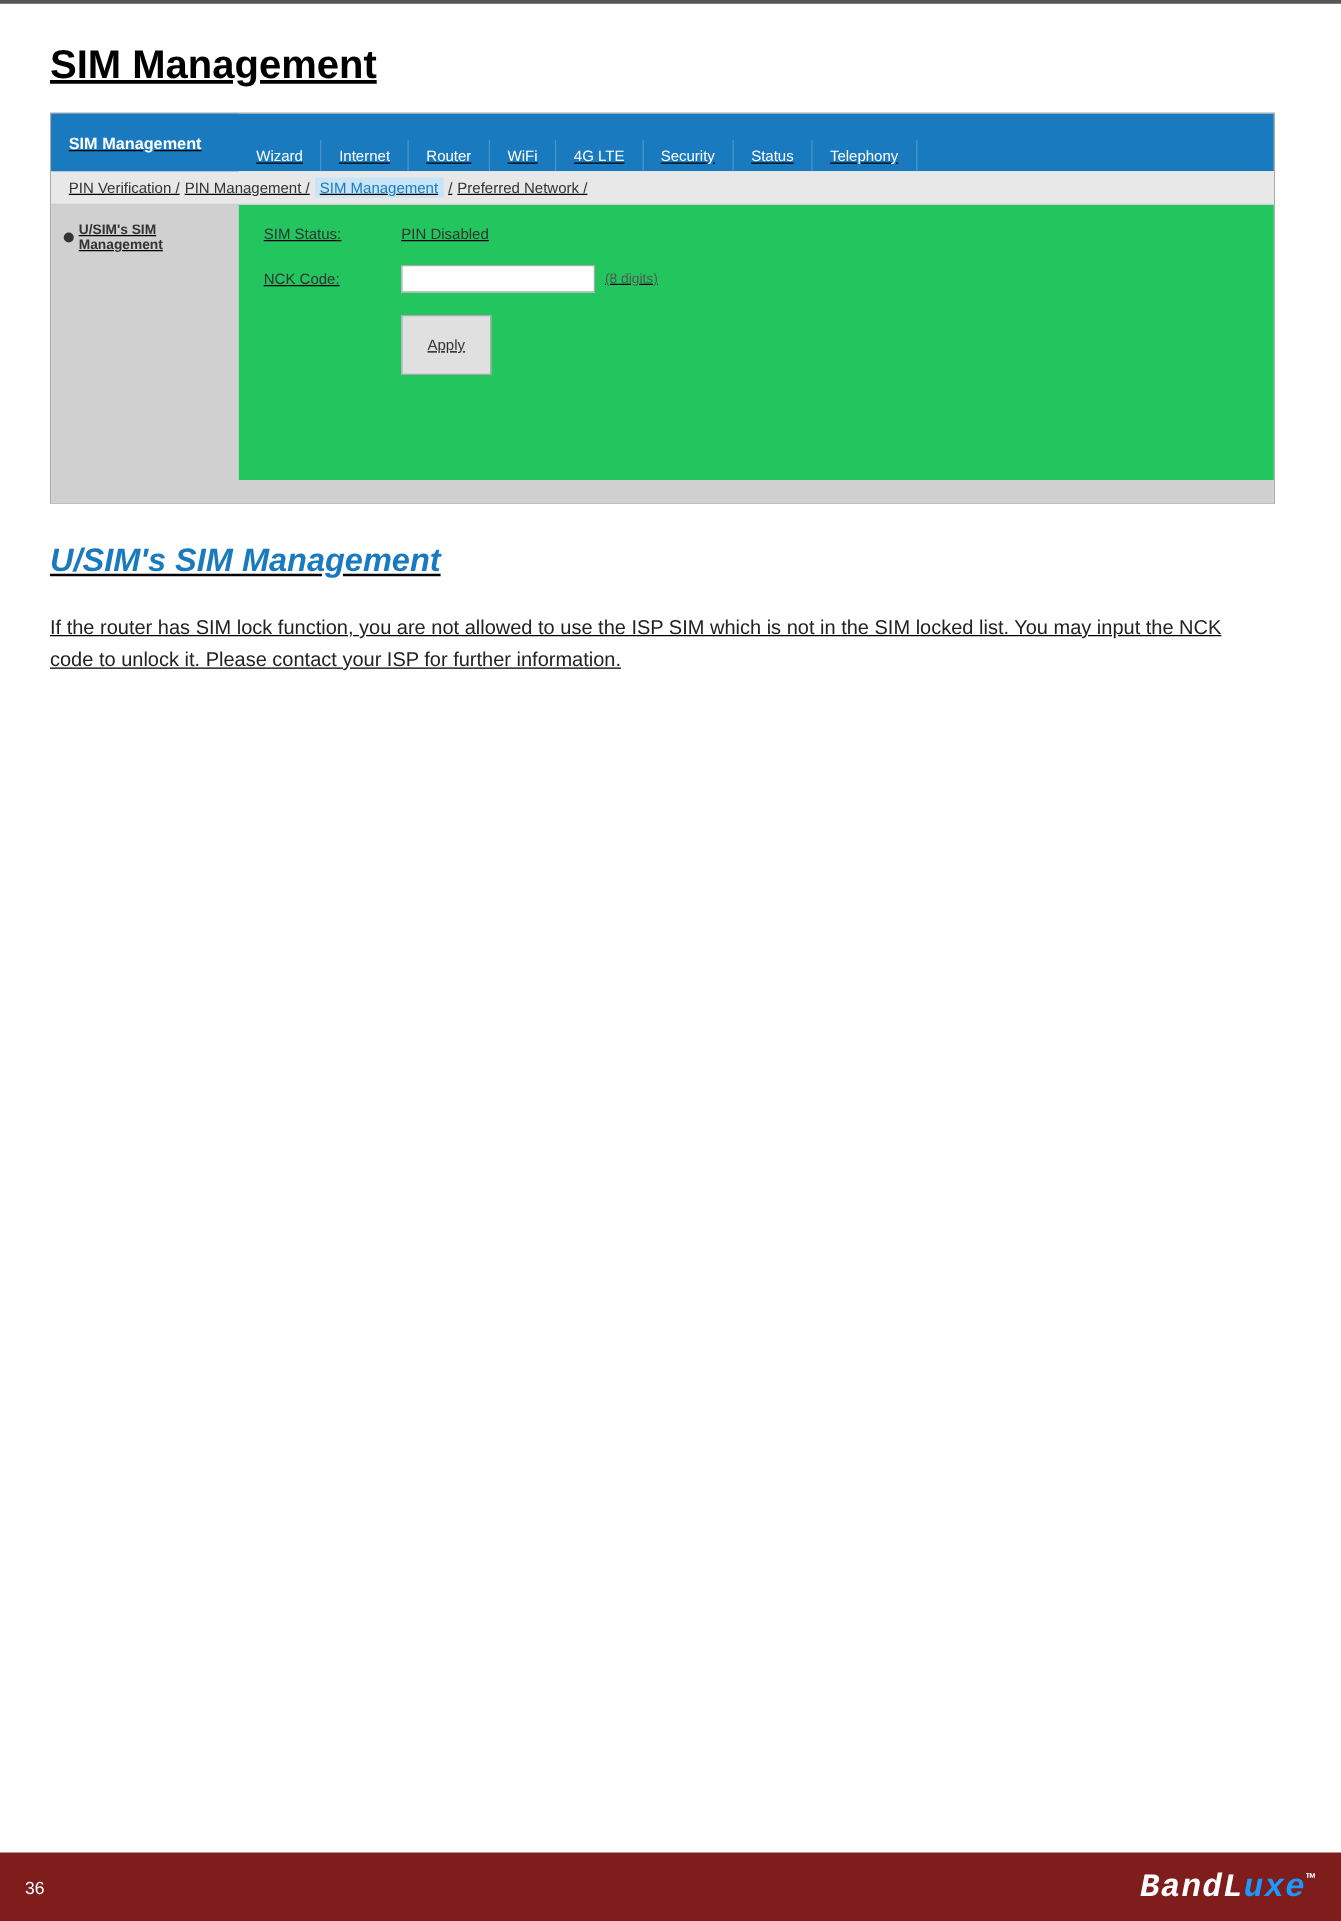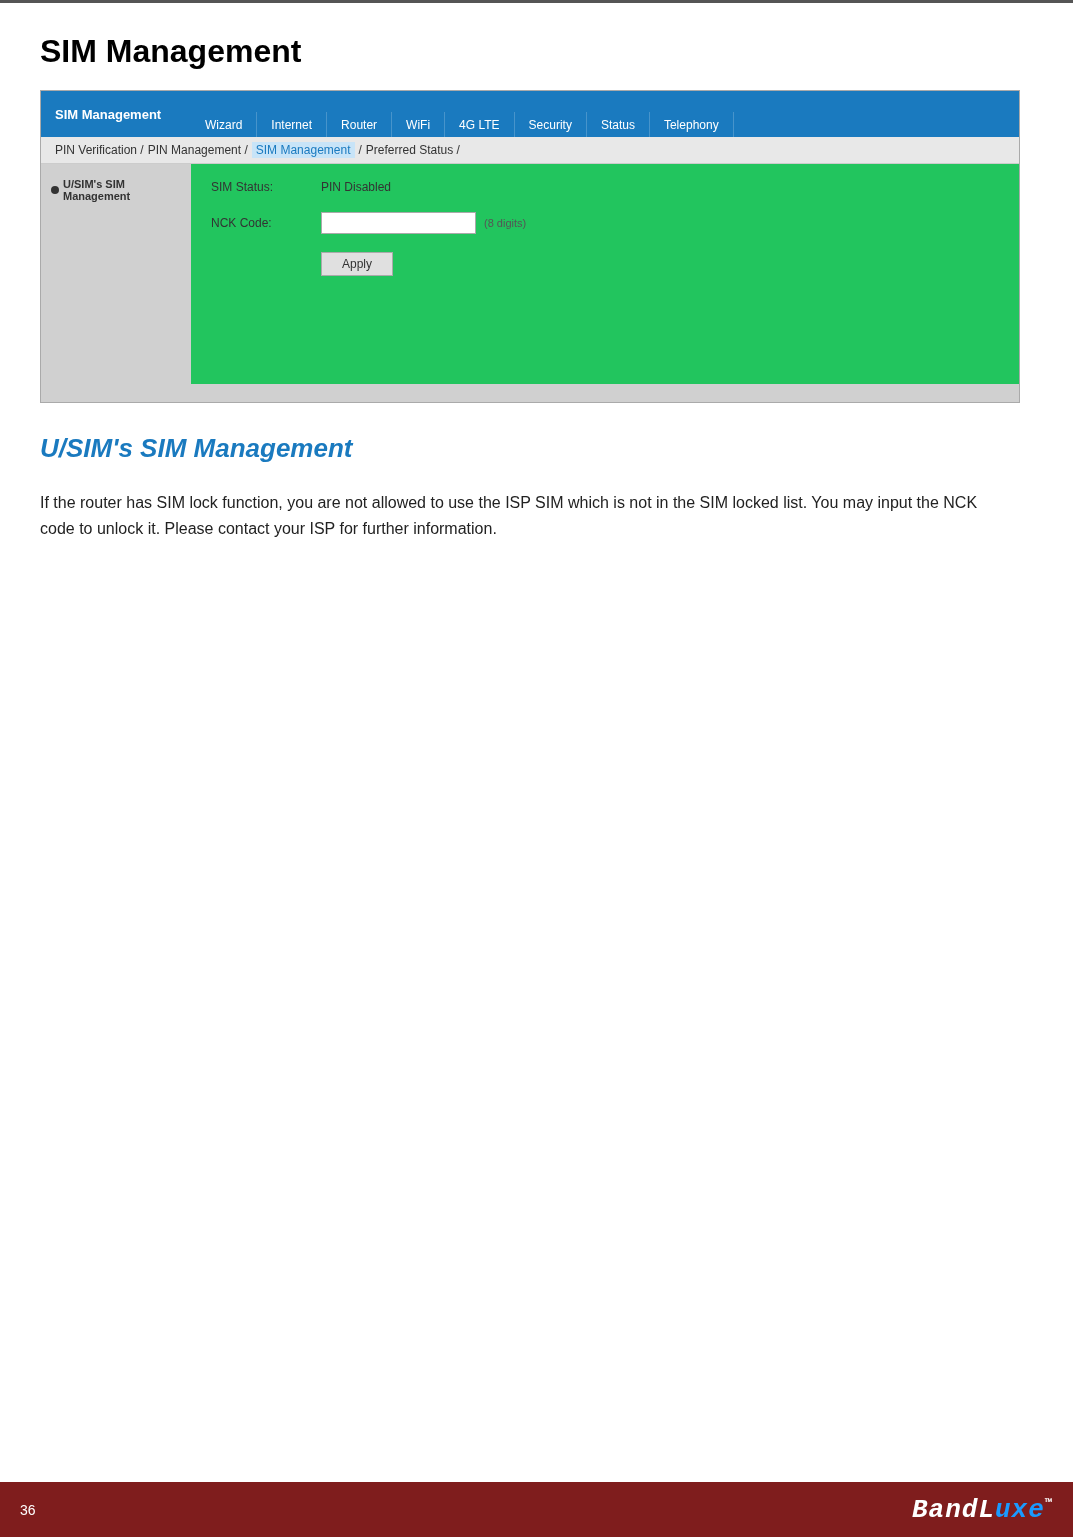--- a/index.html
+++ b/index.html
@@ -13,20 +13,21 @@
 
     
     .top-border {
       width: 100%;
       height: 3px;
       background: #555;
     }
 
     .page-content {
       padding: 20px 40px 80px 40px;
+      text-decoration: underline;
     }
 
     
     .page-title {
       font-size: 32px;
       font-weight: bold;
       color: #000;
       margin-bottom: 20px;
       margin-top: 10px;
     }
@@ -165,21 +166,21 @@
     .form-hint {
       font-size: 11px;
       color: #555;
       margin-left: 8px;
     }
 
     .apply-btn {
       background: #e0e0e0;
       border: 1px solid #aaa;
       font-size: 12px;
-      padding: 4px 20px;
+      padding: 16px 20px;
       cursor: pointer;
       color: #333;
     }
 
     .apply-row {
       margin-top: 4px;
     }
 
     
     .section-heading {
@@ -276,21 +277,21 @@
         <div class="nav-tab">Status</div>
         <div class="nav-tab">Telephony</div>
       </div>
     </div>
 
     <div class="breadcrumb-bar">
       <span>PIN Verification /</span>
       <span>PIN Management /</span>
       <span class="breadcrumb-active">SIM Management</span>
       <span>/</span>
-      <span>Preferred Status /</span>
+      <span>Preferred Network /</span>
     </div>
 
     <div class="router-main">
 
       <div class="router-sidebar">
         <div class="sidebar-item active">
           <span class="sidebar-bullet"></span>
           <span>U/SIM's SIM Management</span>
         </div>
       </div>

